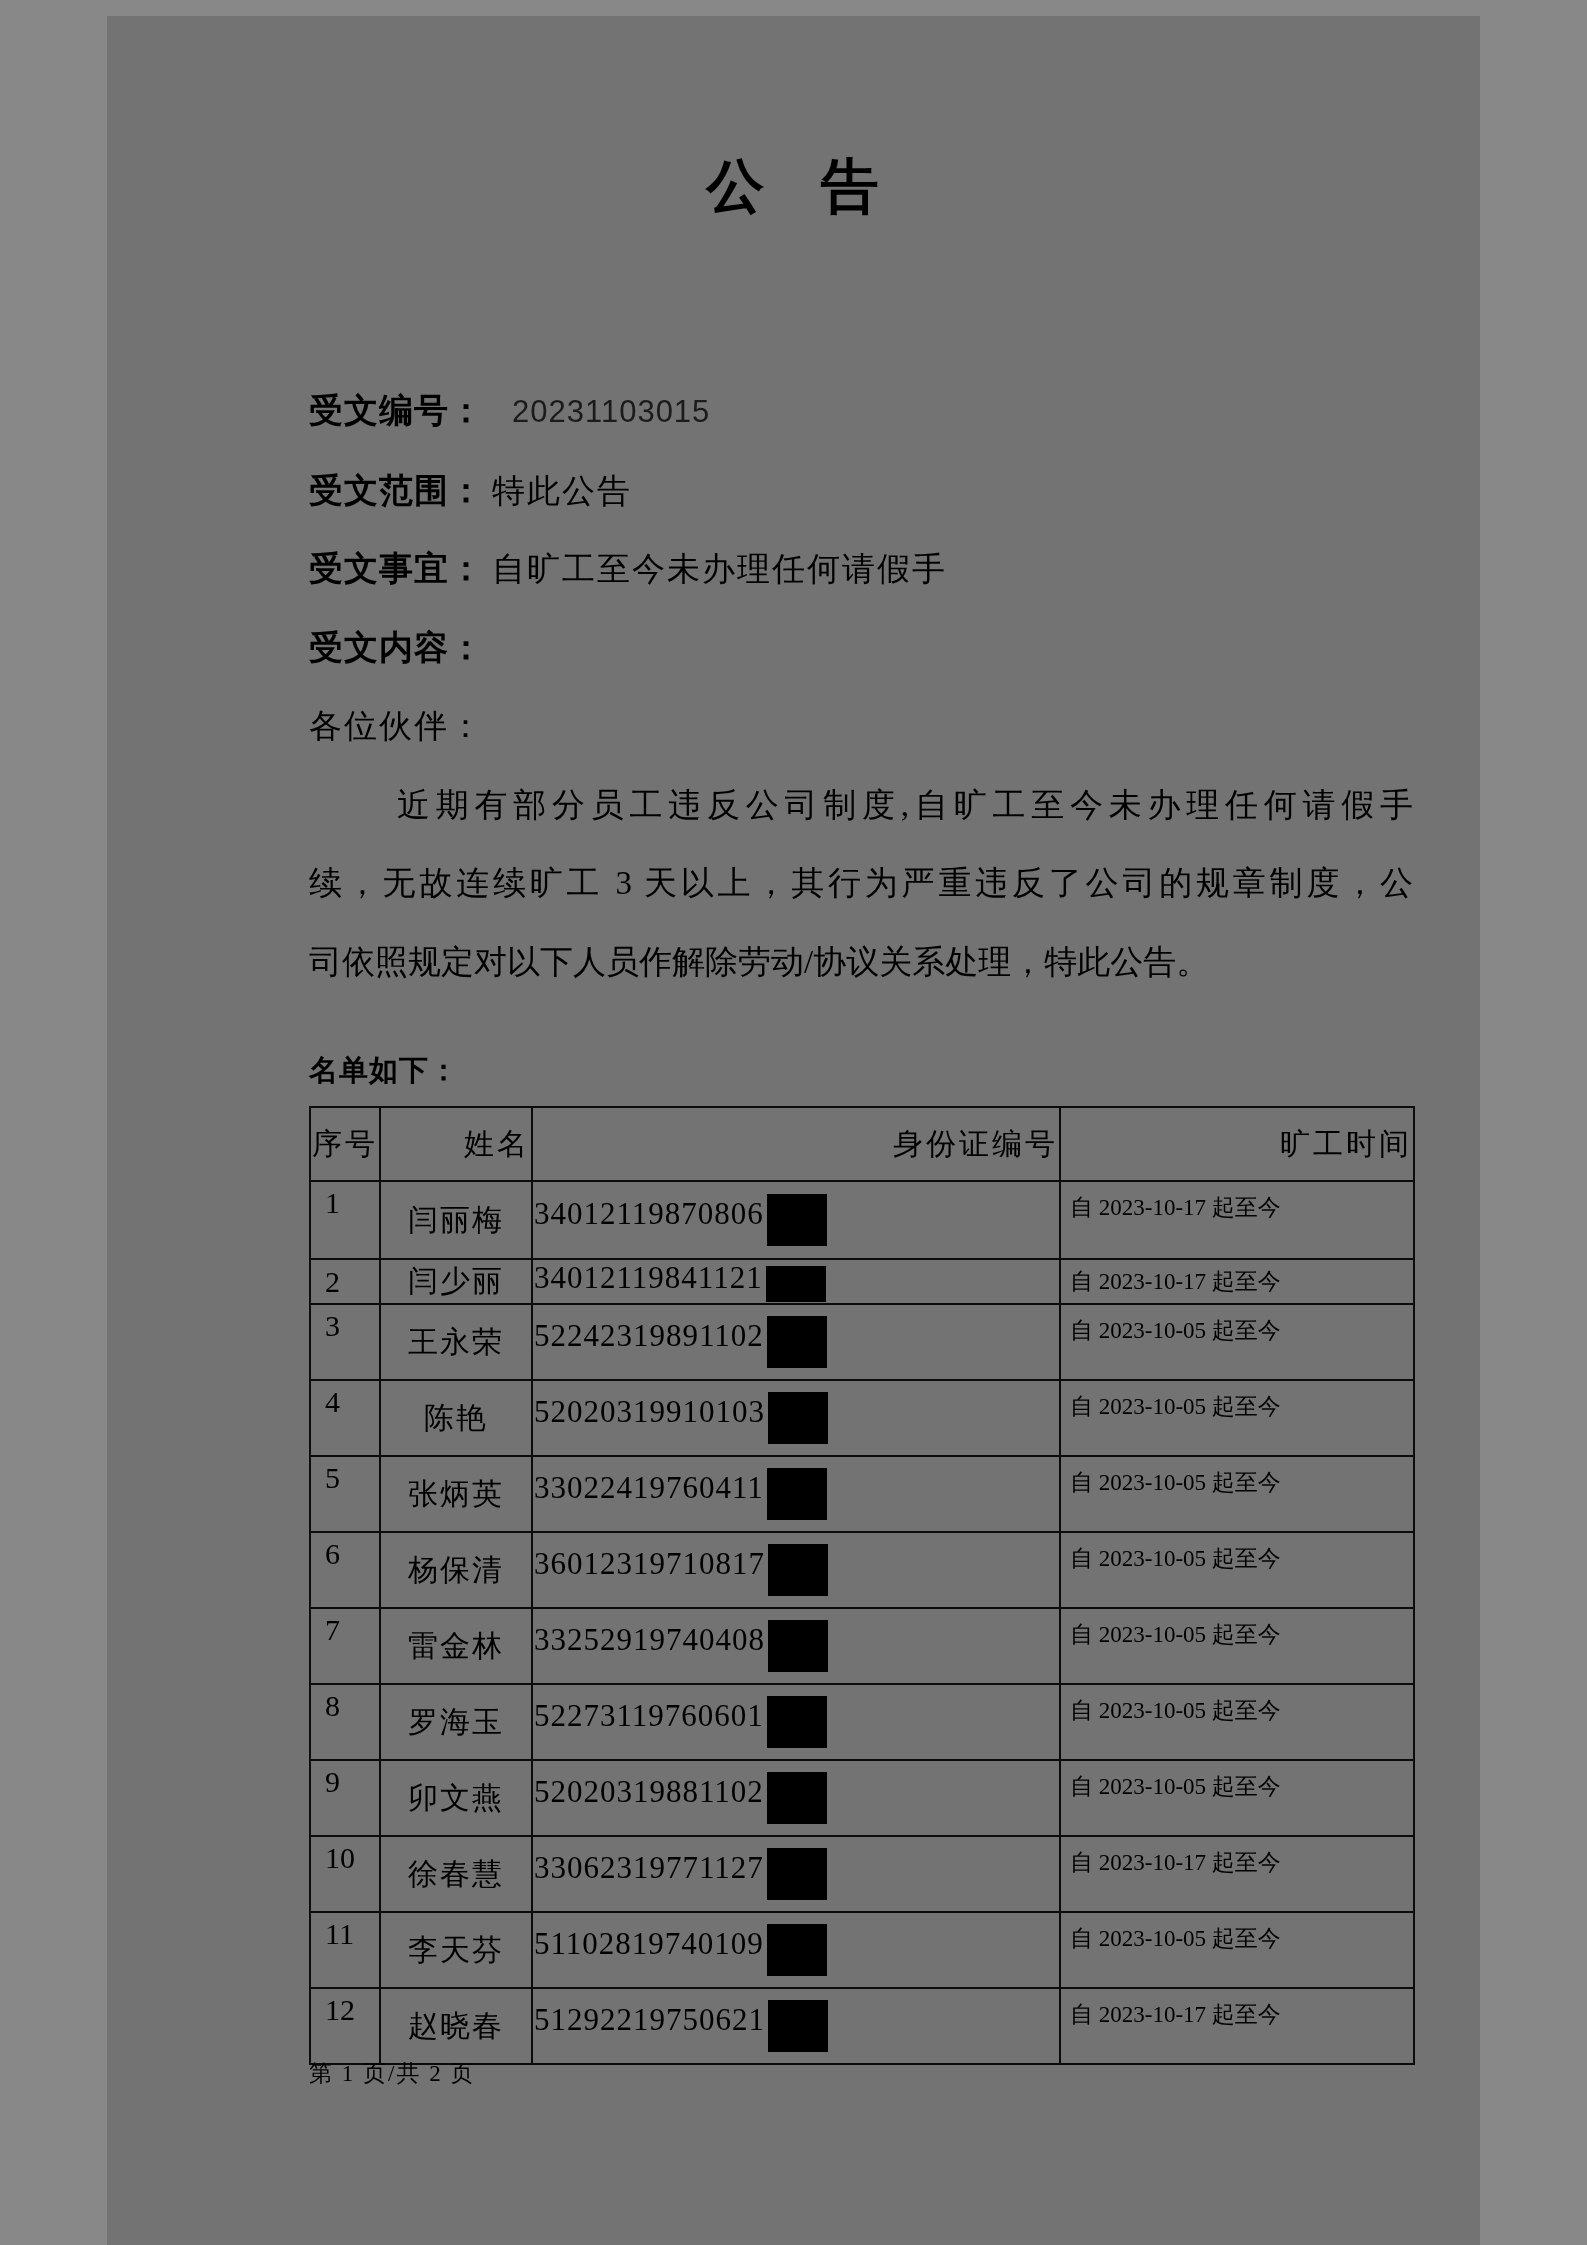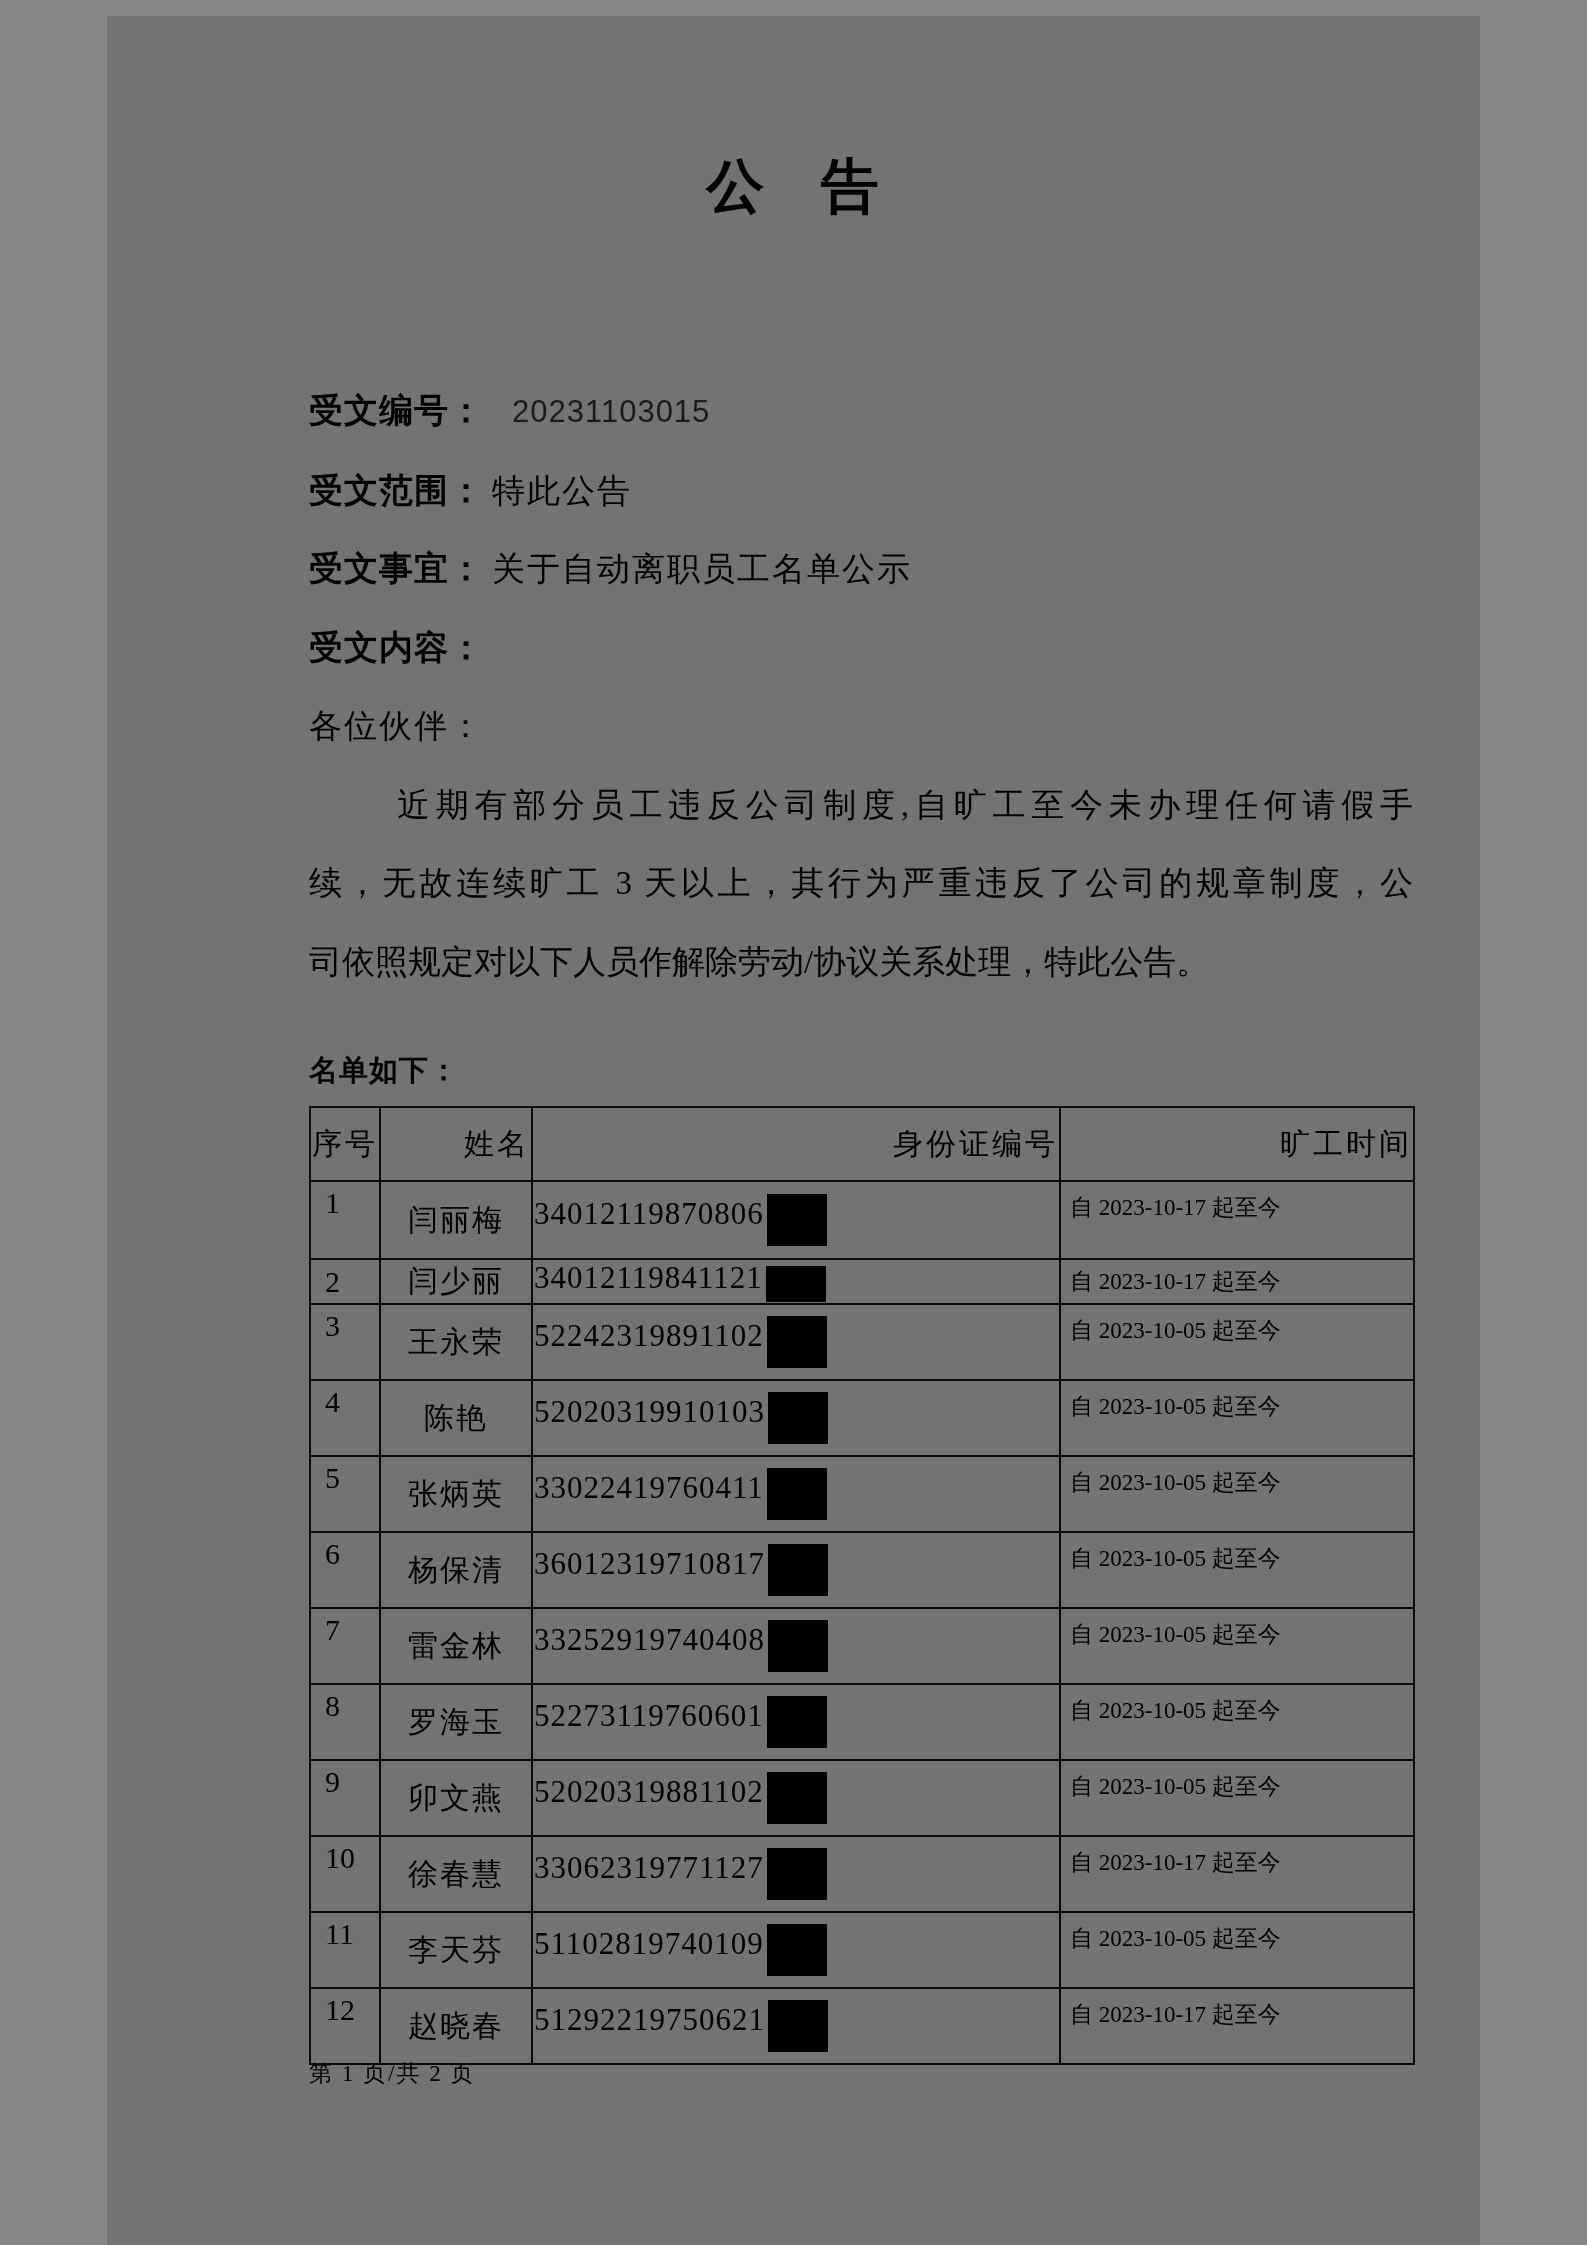--- a/index.html
+++ b/index.html
@@ -69,21 +69,21 @@
   <div class="title">公 告</div>
 
   <div class="content">
     <div class="frow">
       <span class="lbl">受文编号：</span><span class="val-num">20231103015</span>
     </div>
     <div class="frow">
       <span class="lbl">受文范围：</span><span class="val">特此公告</span>
     </div>
     <div class="frow">
-      <span class="lbl">受文事宜：</span><span class="val">关于自动离职员工名单公示</span>
+      <span class="lbl">受文事宜：</span><span class="val">自旷工至今未办理任何请假手</span>
     </div>
     <div class="frow">
       <span class="lbl">受文内容：</span><span class="val"></span>
     </div>
     <div class="salutation">各位伙伴：</div>
     <div class="bline jline first">近期有部分员工违反公司制度,自旷工至今未办理任何请假手</div>
     <div class="bline jline">续，无故连续旷工 3 天以上，其行为严重违反了公司的规章制度，公</div>
     <div class="bline">司依照规定对以下人员作解除劳动/协议关系处理，特此公告。</div>
   </div>
 

